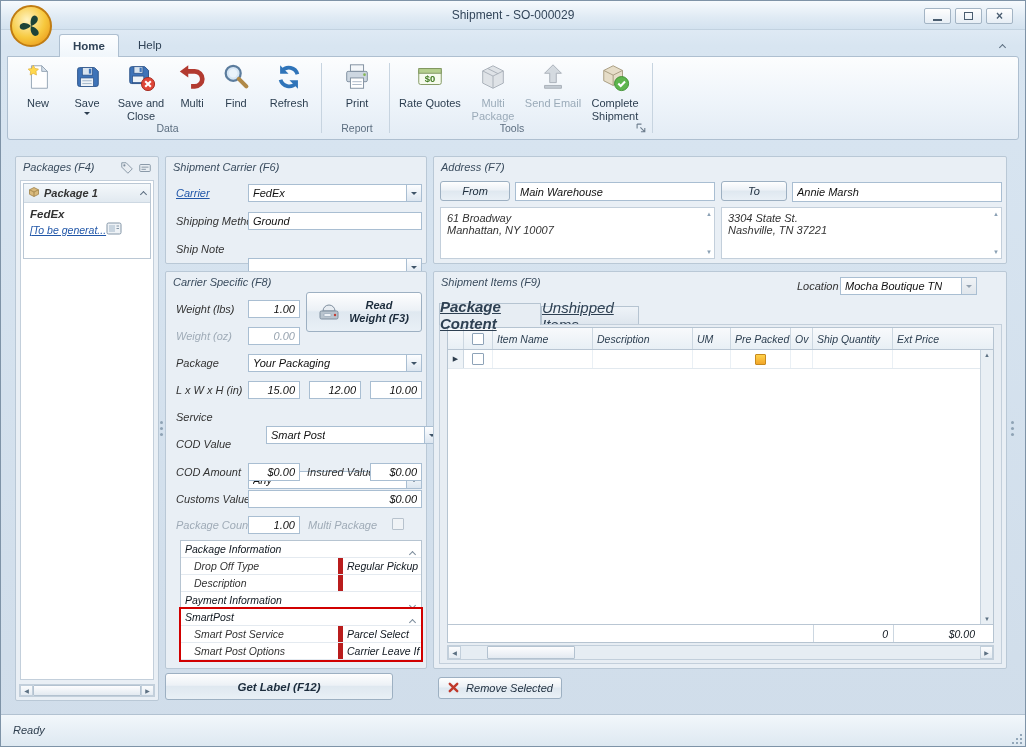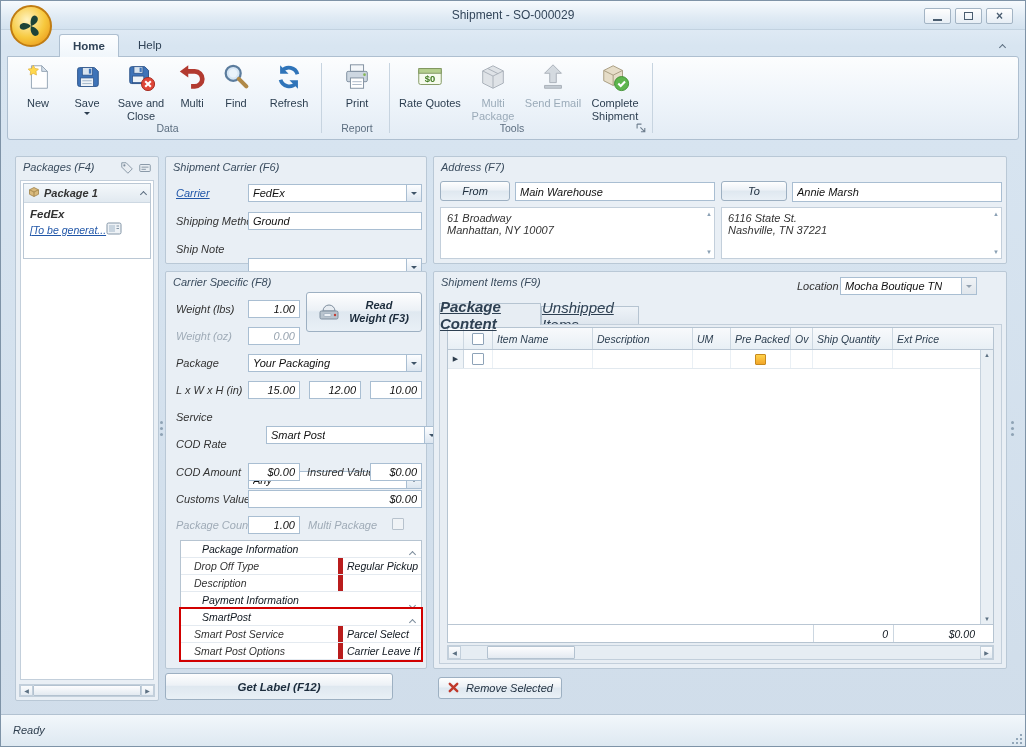--- a/index.html
+++ b/index.html
@@ -51,21 +51,21 @@
   
   .sb{display:flex;align-items:stretch;background:#e6edf3;border:1px solid #c2cfdb}
   .sb-btn{width:13px;display:flex;align-items:center;justify-content:center;font-size:6px;color:#5d7183;background:linear-gradient(#fbfcfd,#e4ebf2);border:1px solid #c2cfdb;flex:none}
   .sb-track{flex:1;position:relative}
   .sb-thumb{background:linear-gradient(#fdfdfe,#e3eaf1);border:1px solid #b3c2d0;border-radius:1px}
   .splitter{position:absolute;width:5px}
   .splitter i{position:absolute;left:1px;top:50%;width:3px;height:3px;margin-top:-8px;border-radius:50%;background:#8fa3b5;box-shadow:0 6px 0 #8fa3b5,0 12px 0 #8fa3b5}
   
   .pg{position:absolute;background:#fff;border:1px solid #b6c4d1}
   .pg-row{position:relative;display:flex;align-items:center;height:17px;border-bottom:1px solid #e4eaf0;font-size:10.5px;font-style:italic}
-  .pg-cat{padding-left:21px;color:#101820}
+  .pg-cat{padding-left:4px;color:#101820}
   .pg-lab{width:162px;padding-left:13px;height:100%;display:flex;align-items:center;border-right:5px solid #b91c1c;color:#333;overflow:hidden;white-space:nowrap}
   .pg-val{flex:1;padding-left:4px;color:#101820;overflow:hidden;white-space:nowrap}
   .pg-chev{position:absolute;right:6px;top:6px}
   .pg-chev .chv{border-color:#7b8b9b}
   
   .tabpage{position:absolute;background:#e7edf3;border:1px solid #c3cfdb}
   .itab{position:absolute;display:flex;align-items:center;justify-content:center;font-style:italic;font-size:15px;color:#2e4052;text-decoration:underline;border:1px solid #b6c4d1;border-bottom:none;background:linear-gradient(#eef3f8,#dde5ed)}
   .itab.active{background:#e7edf3;font-weight:bold;z-index:2}
   .grid{position:absolute;background:#fff;border:1px solid #b6c4d1;display:flex;flex-direction:column}
   .g-hd{display:flex;height:22px;background:linear-gradient(#f8fafc,#e8eff5);border-bottom:1px solid #b9c6d3;flex:none}
@@ -363,21 +363,21 @@
     <div class="abs tbox num" style="left:204px;top:109px;width:52px">
         <span class="val">10.00</span>
       </div>
 
     <span class="abs lbl" style="left:10px;top:139px">Service</span>
     <div class="abs tbox combo" style="left:100px;top:136px;width:174px">
       <span class="val">Smart Post</span>
       <span class="dd"></span>
     </div>
 
-    <span class="abs lbl" style="left:10px;top:166px">COD Rate</span>
+    <span class="abs lbl" style="left:10px;top:166px">COD Value</span>
     <div class="abs tbox combo" style="left:82px;top:163px;width:174px">
       <span class="val">Any</span>
       <span class="dd"></span>
     </div>
 
     <span class="abs lbl" style="left:10px;top:194px">COD Amount</span>
     <div class="abs tbox num" style="left:82px;top:191px;width:52px">
         <span class="val">$0.00</span>
       </div>
     <span class="abs lbl" style="left:141px;top:194px">Insured Value</span>
@@ -452,21 +452,21 @@
       </div>
 
     <div class="abs" style="left:6px;top:50px;width:275px;height:52px;background:#fff;border:1px solid #c3cfdb;padding:4px 14px 4px 6px">
       <div class="lbl">61 Broadway</div>
       <div class="lbl">Manhattan, NY 10007</div>
       <span class="spin" style="top:3px">▲</span>
       <span class="spin" style="bottom:3px">▼</span>
     </div>
 
     <div class="abs" style="left:287px;top:50px;width:281px;height:52px;background:#fff;border:1px solid #c3cfdb;padding:4px 14px 4px 6px">
-      <div class="lbl">6116 State St.</div>
+      <div class="lbl">3304 State St.</div>
       <div class="lbl">Nashville, TN 37221</div>
       <span class="spin" style="top:3px">▲</span>
       <span class="spin" style="bottom:3px">▼</span>
     </div>
   </div>
 
   <div class="panel" style="left:432px;top:270px;width:574px;height:398px">
     <div class="ptitle">Shipment Items (F9)</div>
 
     <span class="abs lbl" style="left:363px;top:8px">Location</span>

